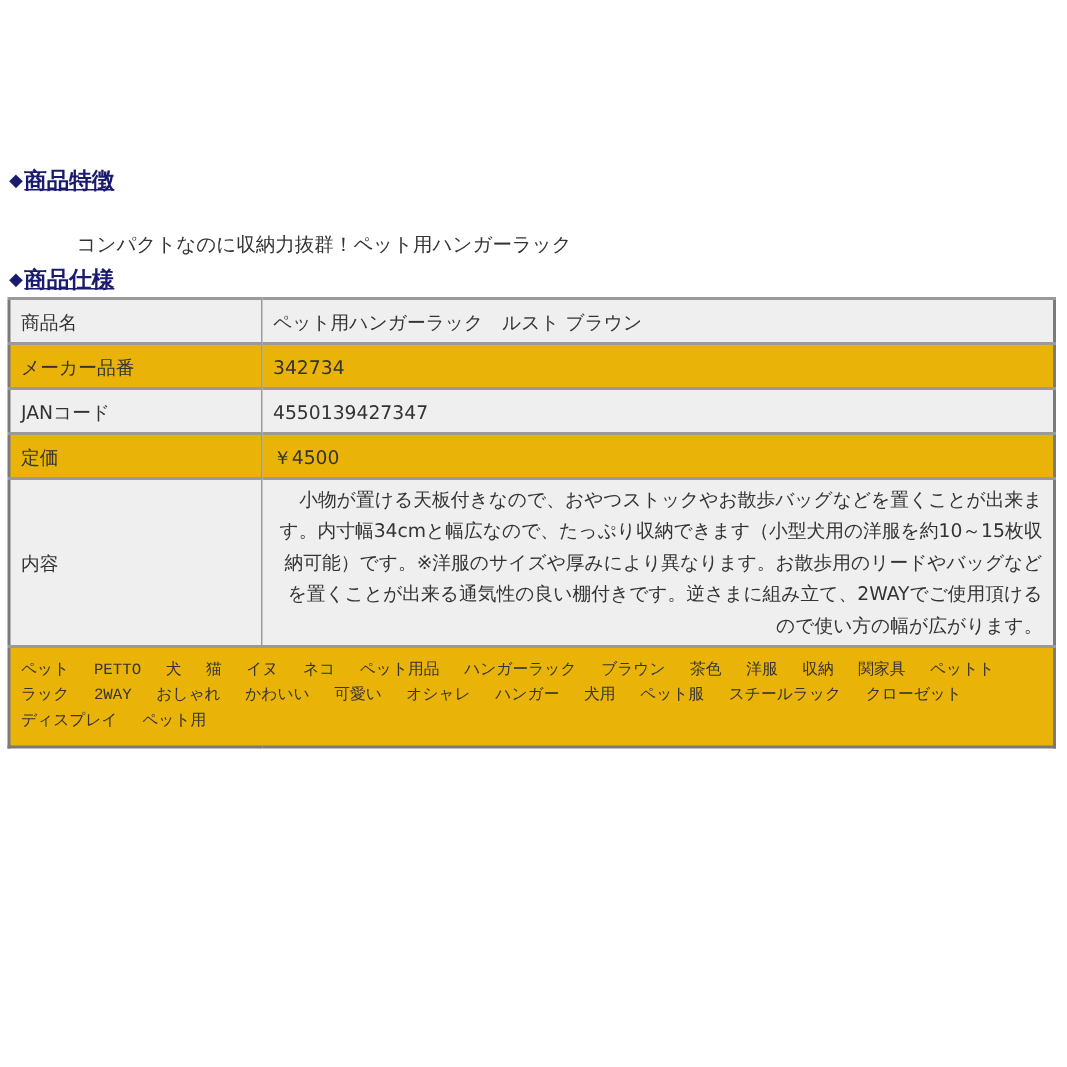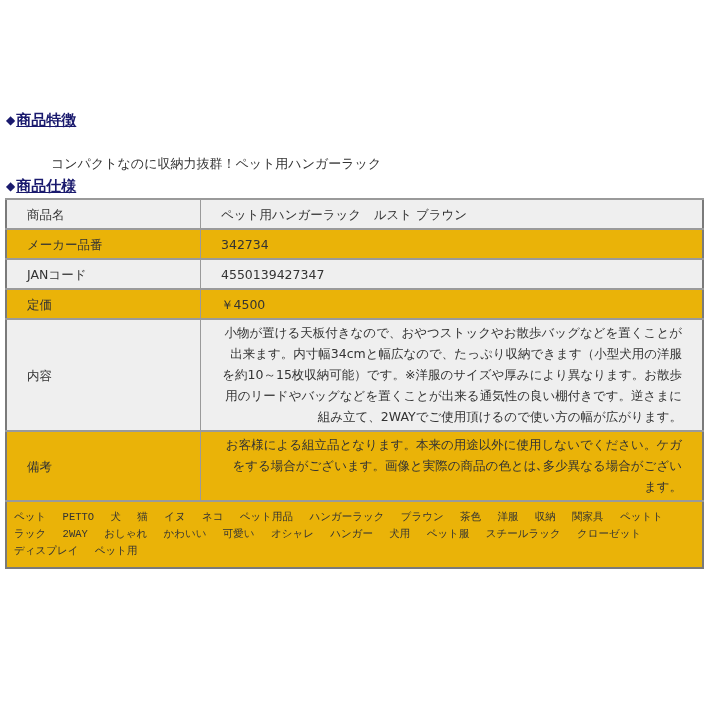--- a/index.html
+++ b/index.html
@@ -49,21 +49,21 @@
       width: 699px;
       border-collapse: collapse;
       border: 2px solid #7a7a7a;
       font-size: 12.5px;
       color: #333333;
     }
     table.spec td {
       border: 1px solid #8c8c8c;
       border-width: 2px 1px 1px 1px;
       border-color: #9a9a9a;
-      padding: 0 20px;
+      padding: 0 7px;
       vertical-align: middle;
       line-height: 21px;
     }
     table.spec td.label {
       width: 153px;
     }
     table.spec tr.grey td { background: #efefef; }
     table.spec tr.white td { background: #eab308; }
     table.spec tr.h31 td { height: 28px; }
     table.spec td.desc {
@@ -108,22 +108,18 @@
     </tr>
     <tr class="white h31">
       <td class="label">定価</td>
       <td>￥4500</td>
     </tr>
     <tr class="grey">
       <td class="label">内容</td>
       <td class="desc">小物が置ける天板付きなので、おやつストックやお散歩バッグなどを置くことが出来ます。内寸幅34cmと幅広なので、たっぷり収納できます（小型犬用の洋服を約10～15枚収納可能）です。※洋服のサイズや厚みにより異なります。お散歩用のリードやバッグなどを置くことが出来る通気性の良い棚付きです。逆さまに組み立て、2WAYでご使用頂けるので使い方の幅が広がります。</td>
     </tr>
     <tr class="white">
-      <td class="label">備考</td>
-      <td class="desc">お客様による組立品となります。本来の用途以外に使用しないでください。ケガをする場合がございます。画像と実際の商品の色とは､多少異なる場合がございます。</td>
-    </tr>
-    <tr class="white">
       <td class="keywords" colspan="2">
         <div id="kw-line"><span class="kw">ペット</span> <span class="kw">PETTO</span> <span class="kw">犬</span> <span class="kw">猫</span> <span class="kw">イヌ</span> <span class="kw">ネコ</span> <span class="kw">ペット用品</span> <span class="kw">ハンガーラック</span> <span class="kw">ブラウン</span> <span class="kw">茶色</span> <span class="kw">洋服</span> <span class="kw">収納</span> <span class="kw">関家具</span> <span class="kw">ペットト</span> <span class="kw">ラック</span> <span class="kw">2WAY</span> <span class="kw">おしゃれ</span> <span class="kw">かわいい</span> <span class="kw">可愛い</span> <span class="kw">オシャレ</span> <span class="kw">ハンガー</span> <span class="kw">犬用</span> <span class="kw">ペット服</span> <span class="kw">スチールラック</span> <span class="kw">クローゼット</span> <span class="kw">ディスプレイ</span> <span class="kw">ペット用</span> </div>
       </td>
     </tr>
   </tbody>
 </table>
 
 </body></html>

